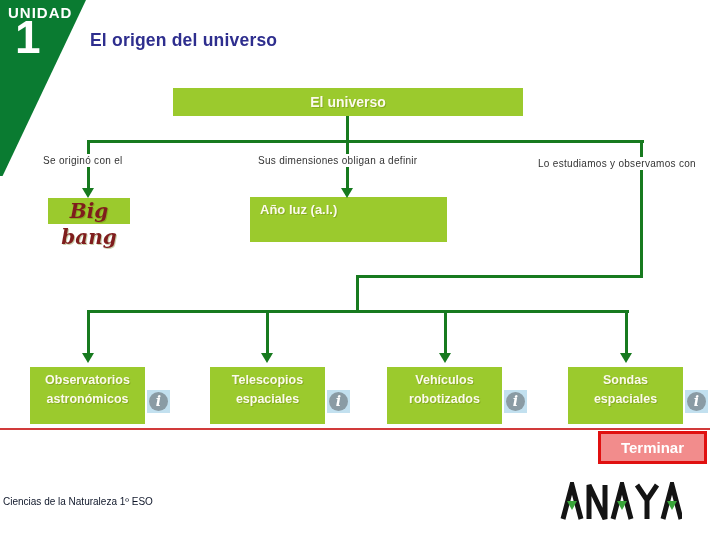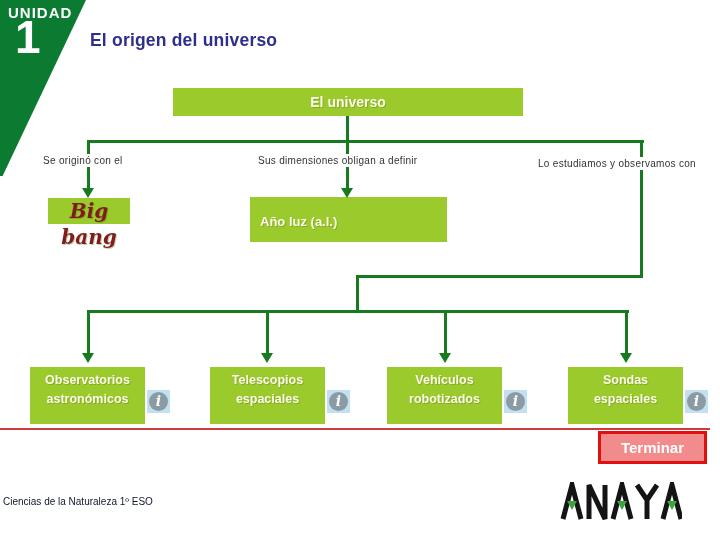--- a/index.html
+++ b/index.html
@@ -18,21 +18,21 @@
               color:#2e2e8e;letter-spacing:.2px;text-align:right;}
 
   
   .gbox{position:absolute;background:#9bca2d;color:#fcfaec;font-weight:bold;
         text-shadow:1px 1px 0 rgba(90,110,0,.32);}
   .root-node{left:173px;top:88px;width:350px;height:28px;line-height:28px;
              text-align:center;font-size:14px;}
   .bigbang-node{left:48px;top:198px;width:82px;height:26px;line-height:26px;text-align:center;
                 font-family:"DejaVu Serif",serif;font-style:italic;font-size:20px;color:#7f1d1d;}
   .units-node{left:250px;top:197px;width:197px;height:45px;font-size:13px;line-height:19px;
-              padding-top:15px;box-sizing:border-box;}
+              padding-top:3px;box-sizing:border-box;}
   .units-node div{padding-left:10px;}
   .leaf{top:367px;width:115px;height:57px;font-size:12.5px;line-height:19px;text-align:center;
         padding-top:4px;box-sizing:border-box;}
   .leaf1{left:30px;} .leaf2{left:210px;} .leaf3{left:387px;} .leaf4{left:568px;}
 
   
   .line{position:absolute;background:#177a1f;z-index:1;}
   .v-root{left:346px;top:116px;width:3px;height:24px;}
   .h1{left:88px;top:140px;width:556px;height:3px;}
   .v-bb{left:87px;top:140px;width:3px;height:50px;}

